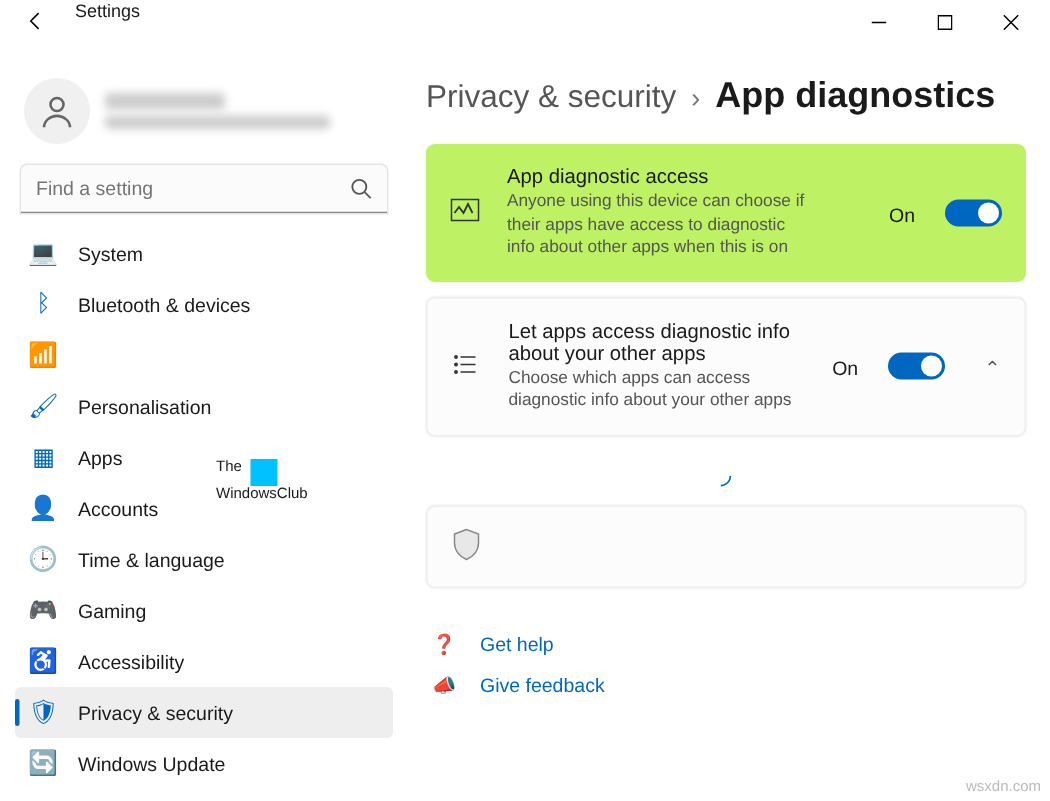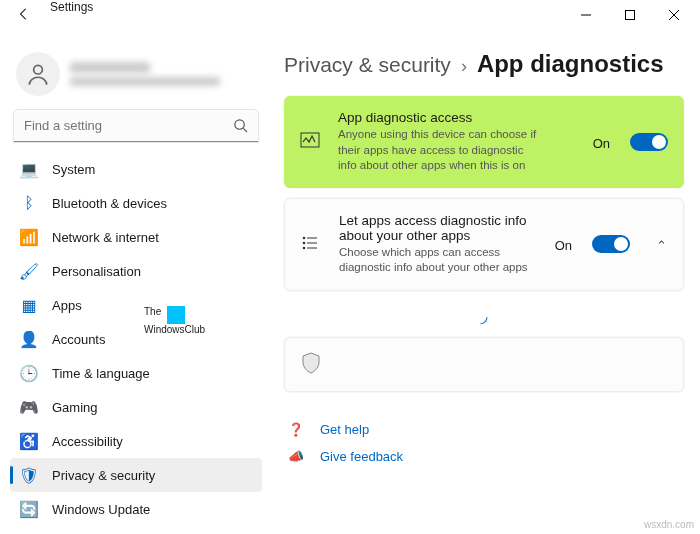--- a/index.html
+++ b/index.html
@@ -111,21 +111,20 @@
       <li class="nav-item">
           <span class="nav-ic">💻</span>
           <span>System</span>
         </li>
       <li class="nav-item">
           <span class="nav-ic">ᛒ</span>
           <span>Bluetooth &amp; devices</span>
         </li>
       <li class="nav-item">
           <span class="nav-ic">📶</span>
-          <span>Network &amp; internet</span>
         </li>
       <li class="nav-item">
           <span class="nav-ic">🖌</span>
           <span>Personalisation</span>
         </li>
       <li class="nav-item">
           <span class="nav-ic">▦</span>
           <span>Apps</span>
         </li>
       <li class="nav-item">

